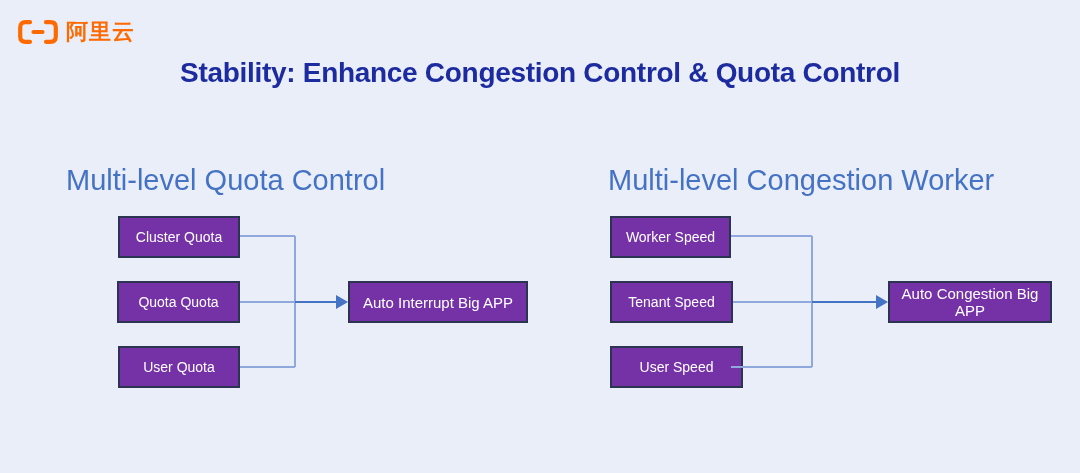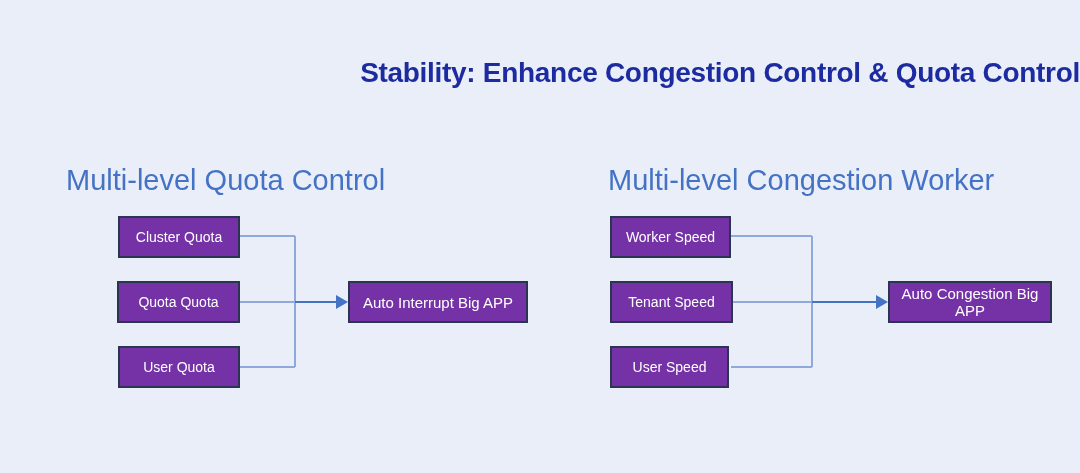--- a/index.html
+++ b/index.html
@@ -36,21 +36,21 @@
   .logo-text {
     color: var(--brand);
     font-size: 22px;
     font-weight: 700;
     letter-spacing: 1px;
   }
   .title {
     position: absolute;
     left: 0; top: 57px;
     width: 1080px;
-    text-align: right;
+    text-align: center;
     font-size: 28px;
     font-weight: 700;
     letter-spacing: -0.3px;
     color: var(--title);
   }
   .diagram-heading {
     position: absolute;
     font-size: 29px;
     font-weight: 400;
     color: var(--heading);
@@ -71,21 +71,21 @@
     text-align: center;
   }
   
   #q-src-0 { left:118px; top:216px; width:122px; }
   #q-src-1 { left:117px; top:281px; width:123px; }
   #q-src-2 { left:118px; top:346px; width:122px; }
   #q-target { left:348px; top:281px; width:180px; font-size:15px; }
   
   #c-src-0 { left:610px; top:216px; width:121px; }
   #c-src-1 { left:610px; top:281px; width:123px; }
-  #c-src-2 { left:610px; top:346px; width:119px; }
+  #c-src-2 { left:610px; top:346px; width:133px; }
   #c-target { left:888px; top:281px; width:164px; font-size:15px; }
 
   .hline, .vline {
     position: absolute;
     background: var(--line);
   }
   .hline { height: 2px; }
   .vline { width: 2px; }
   .arrow-seg {
     position: absolute;
@@ -112,20 +112,30 @@
   #c-l-bottom { left:731px; top:366px; width:81px; }
   #c-vline    { left:811px; top:236px; height:131px; }
   #c-arrow-seg  { left:812px; top:301px; width:65px; }
   #c-arrow-head { left:876px; top:295px; }
 </style>
 </head>
 <body>
 
 <div class="slide">
 
+  <div class="logo">
+    <svg width="42" height="26" viewBox="0 0 42 26" aria-hidden="true">
+      <g fill="none" stroke="#ff6a00" stroke-width="4.2" stroke-linecap="round" stroke-linejoin="round">
+        <path d="M 13 3.2 H 8.5 Q 3.2 3.2 3.2 8.5 V 17.5 Q 3.2 22.8 8.5 22.8 H 13"></path>
+        <path d="M 29 3.2 H 33.5 Q 38.8 3.2 38.8 8.5 V 17.5 Q 38.8 22.8 33.5 22.8 H 29"></path>
+        <path d="M 16.5 13 H 25.5"></path>
+      </g>
+    </svg>
+    <span class="logo-text">阿里云</span>
+  </div>
 
   <h1 class="title">Stability: Enhance Congestion Control &amp; Quota Control</h1>
 
   <div>
     <h2 class="diagram-heading" id="heading-quota">Multi-level Quota Control</h2>
 
     <div class="node" id="q-src-0">Cluster Quota</div>
     <div class="node" id="q-src-1">Quota Quota</div>
     <div class="node" id="q-src-2">User Quota</div>
     <div class="node" id="q-target">Auto Interrupt Big APP</div>

